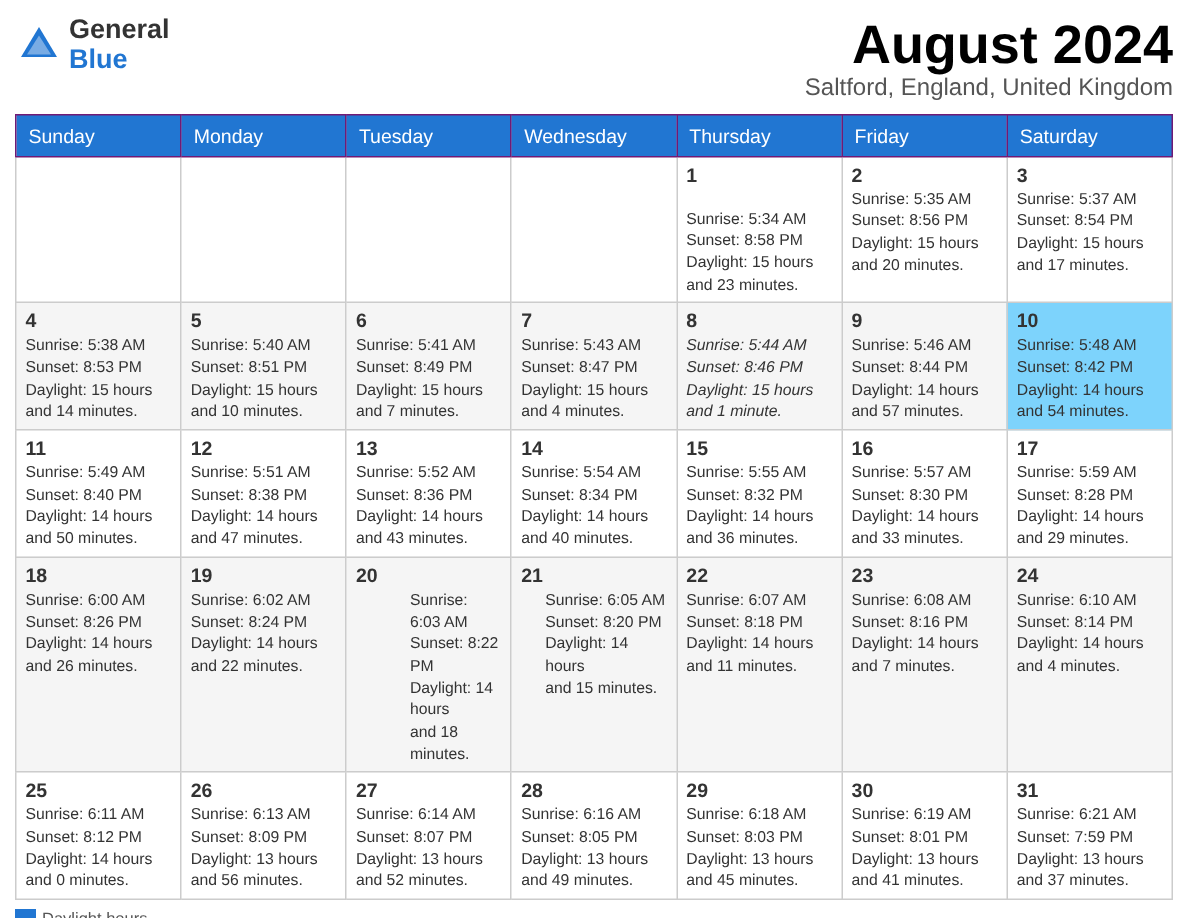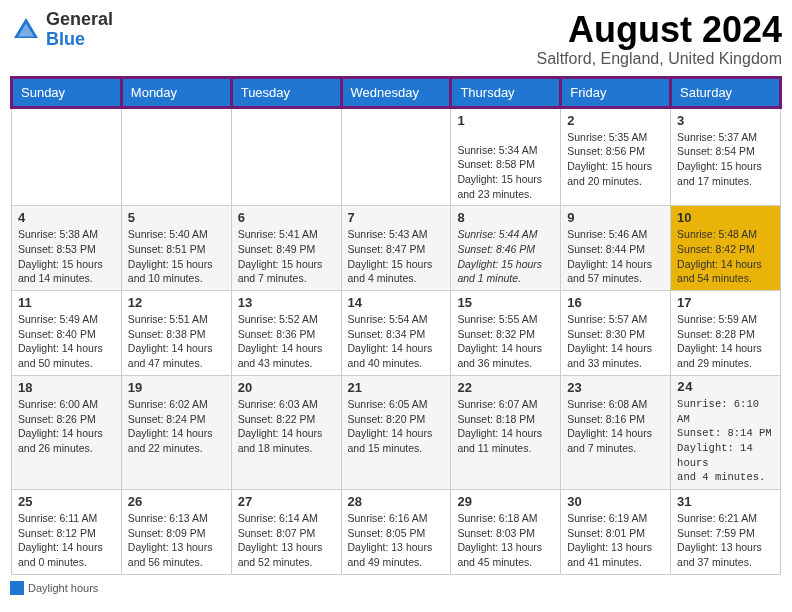--- a/index.html
+++ b/index.html
@@ -50,21 +50,21 @@
       border-collapse: collapse;
       font-size: 11px;
     }
     .calendar th {
       background: #2176d2;
       color: #fff;
       text-align: left;
       padding: 6px 8px;
       font-size: 13px;
       font-weight: normal;
-      border: 3px solid #701a75;
+      border: 1px solid #701a75;
     }
     .calendar td {
       border: 1px solid #ccc;
       padding: 4px 6px;
       vertical-align: top;
       width: 110px;
       min-height: 70px;
       height: 80px;
       background: #fff;
     }
@@ -202,21 +202,21 @@
 Daylight: 15 hours
 and 1 minute.</div>
         </td>
         <td style="background: rgb(245, 245, 245);">
           <span class="day-num">9</span>
           <div class="day-info" style="white-space: pre-line;">Sunrise: 5:46 AM
 Sunset: 8:44 PM
 Daylight: 14 hours
 and 57 minutes.</div>
         </td>
-        <td style="background: #eab308;">
+        <td style="background: #7dd3fc;">
           <span class="day-num">10</span>
           <div class="day-info" style="white-space: pre-line;">Sunrise: 5:48 AM
 Sunset: 8:42 PM
 Daylight: 14 hours
 and 54 minutes.</div>
         </td>
       </tr>
       <tr>
         <td>
           <span class="day-num">11</span>
@@ -278,47 +278,47 @@
         </td>
         <td style="background: rgb(245, 245, 245);">
           <span class="day-num">19</span>
           <div class="day-info" style="white-space: pre-line;">Sunrise: 6:02 AM
 Sunset: 8:24 PM
 Daylight: 14 hours
 and 22 minutes.</div>
         </td>
         <td style="background: rgb(245, 245, 245);">
           <span class="day-num">20</span>
-          <div class="day-info" style="white-space: pre-line;">Sunrise: 6:03 AM
+          <div class="day-info" style="white-space: pre-line; margin-left: 36px;">Sunrise: 6:03 AM
 Sunset: 8:22 PM
 Daylight: 14 hours
 and 18 minutes.</div>
         </td>
         <td style="background: rgb(245, 245, 245);">
           <span class="day-num">21</span>
-          <div class="day-info" style="white-space: pre-line;">Sunrise: 6:05 AM
+          <div class="day-info" style="white-space: pre-line; margin-left: 16px;">Sunrise: 6:05 AM
 Sunset: 8:20 PM
 Daylight: 14 hours
 and 15 minutes.</div>
         </td>
         <td style="background: rgb(245, 245, 245);">
           <span class="day-num">22</span>
           <div class="day-info" style="white-space: pre-line;">Sunrise: 6:07 AM
 Sunset: 8:18 PM
 Daylight: 14 hours
 and 11 minutes.</div>
         </td>
         <td style="background: rgb(245, 245, 245);">
           <span class="day-num">23</span>
           <div class="day-info" style="white-space: pre-line;">Sunrise: 6:08 AM
 Sunset: 8:16 PM
 Daylight: 14 hours
 and 7 minutes.</div>
         </td>
-        <td style="background: rgb(245, 245, 245); font-family: Liberation Mono, monospace;">
+        <td style="background: rgb(245, 245, 245);">
           <span class="day-num">24</span>
           <div class="day-info" style="white-space: pre-line;">Sunrise: 6:10 AM
 Sunset: 8:14 PM
 Daylight: 14 hours
 and 4 minutes.</div>
         </td>
       </tr>
       <tr>
         <td>
           <span class="day-num">25</span>

